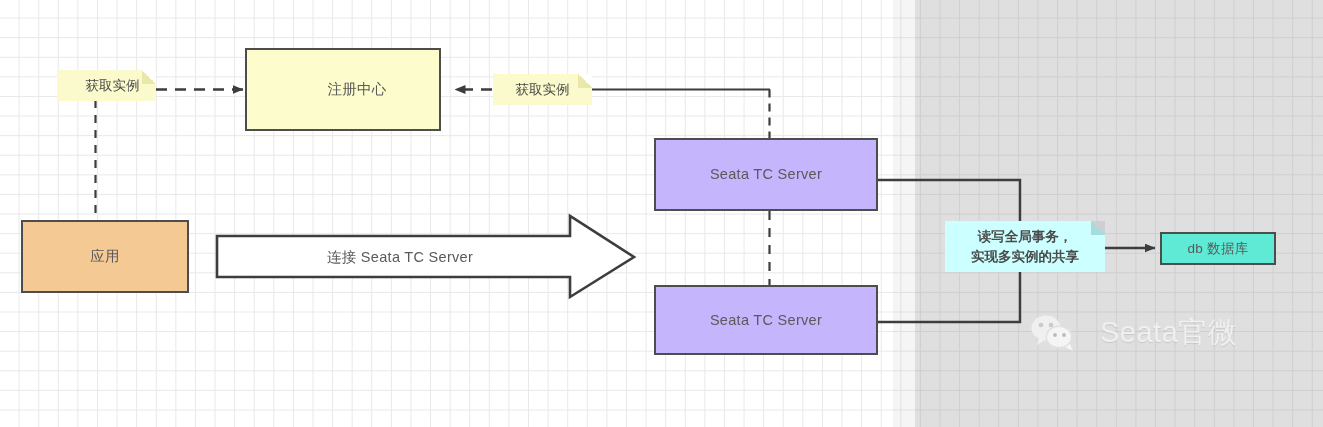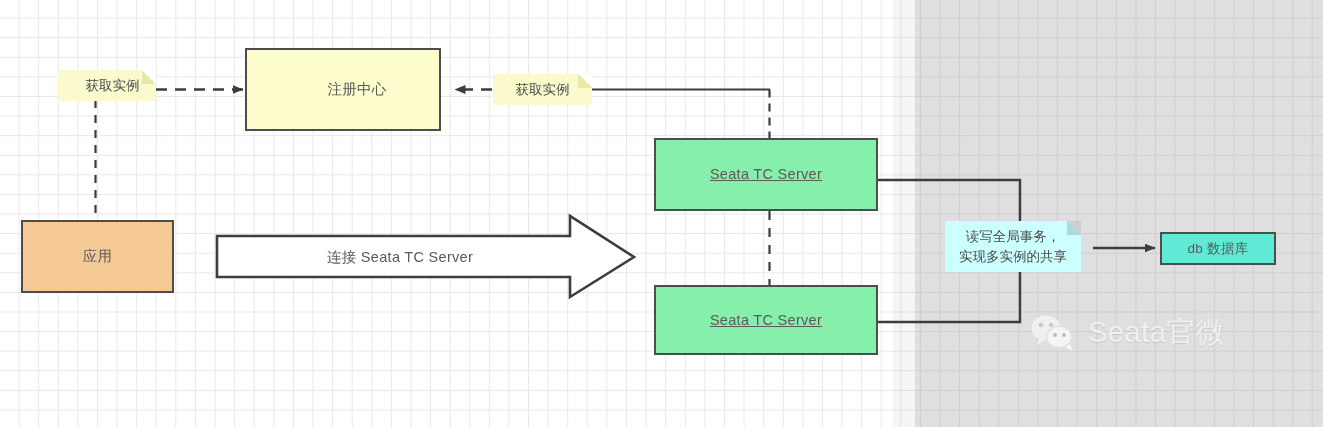--- a/index.html
+++ b/index.html
@@ -55,21 +55,21 @@
     justify-content: center;
     color: #5a5a5a;
     font-size: 14.5px;
     letter-spacing: 0.3px;
     text-align: center;
     line-height: 1.3;
     white-space: nowrap;
   }
   .node.registry   { background: #fcfccc; padding-left: 28px; }
   .node.app        { background: #f5c994; }
-  .node.tc         { background: #86efac; text-decoration: underline; }
+  .node.tc         { background: #c4b5fd; }
   .node.db         { background: #5eead4; border-width: 2px; font-size: 13.5px; }
 
   
   .note {
     position: absolute;
     box-sizing: border-box;
     display: flex;
     flex-direction: column;
     align-items: center;
     justify-content: center;
@@ -87,21 +87,21 @@
     width: 14px; height: 14px;
   }
   .note.yellow .fold { background: linear-gradient(225deg, #ffffff 0 50%, #e8e8a8 50% 100%); }
   .note.cyan   .fold { background: linear-gradient(225deg, #cfcfd2 0 50%, #a8dcdc 50% 100%); }
 
   
   .watermark {
     position: absolute;
     display: flex;
     align-items: center;
-    gap: 12px;
+    gap: 24px;
     color: #f2f2f2;
     font-size: 29px;
     letter-spacing: 0.5px;
     opacity: 0.92;
     text-shadow: 0 1px 1px rgba(120,120,122,0.25);
     pointer-events: none;
   }
   .watermark .wm-text { display: flex; align-items: baseline; }
 </style>
 </head>
@@ -161,21 +161,21 @@
       <path d="M217,236 L570,236 L570,216 L634,257 L570,297 L570,277 L217,277 Z" fill="#ffffff" stroke="#3d3d3d" stroke-width="2.6" stroke-linejoin="miter"></path>
     </g>
   </svg>
 
   <div class="node" style="left:240px; top:243px; width:320px; height:28px; border:none; background:transparent; font-size:14.5px;">连接 Seata TC Server</div>
 
   <div class="node registry" style="left:245px; top:48px; width:196px; height:83px;">
     <span>注册中心</span>
   </div>
 
-  <div class="node app" style="left:21px; top:220px; width:153px; height:73px;text-align:center;">
+  <div class="node app" style="left:21px; top:220px; width:168px; height:73px;text-align:center;">
     <span>应用</span>
   </div>
 
   <div class="node tc" style="left:654px; top:138px; width:224px; height:73px;">
     <span>Seata TC Server</span>
   </div>
 
   <div class="node tc" style="left:654px; top:285px; width:224px; height:70px;">
     <span>Seata TC Server</span>
   </div>
@@ -187,21 +187,21 @@
   <div class="note yellow" style="left:57px; top:70px; width:99px; height:31px;padding-left:12px;">
     <span class="fold"></span>
     <span>获取实例</span>
   </div>
 
   <div class="note yellow" style="left:493px; top:74px; width:99px; height:31px;">
     <span class="fold"></span>
     <span>获取实例</span>
   </div>
 
-  <div class="note cyan" style="left:945px; top:221px; width:136px; height:51px;">
+  <div class="note cyan" style="left:945px; top:221px; width:160px; height:51px;font-weight:bold;">
     <span class="fold"></span>
     <span>读写全局事务，</span>
     <span>实现多实例的共享</span>
   </div>
 
   <div class="watermark" style="left:1030px; top:313px;">
     <svg width="46" height="38" viewBox="0 0 46 38">
       <ellipse cx="16" cy="14" rx="14.5" ry="12.4" fill="#f2f2f2"></ellipse>
       <path d="M9,23 L7,31 L15,26 Z" fill="#f2f2f2"></path>
       <circle cx="11" cy="11" r="2.3" fill="#c9c9cb"></circle>

